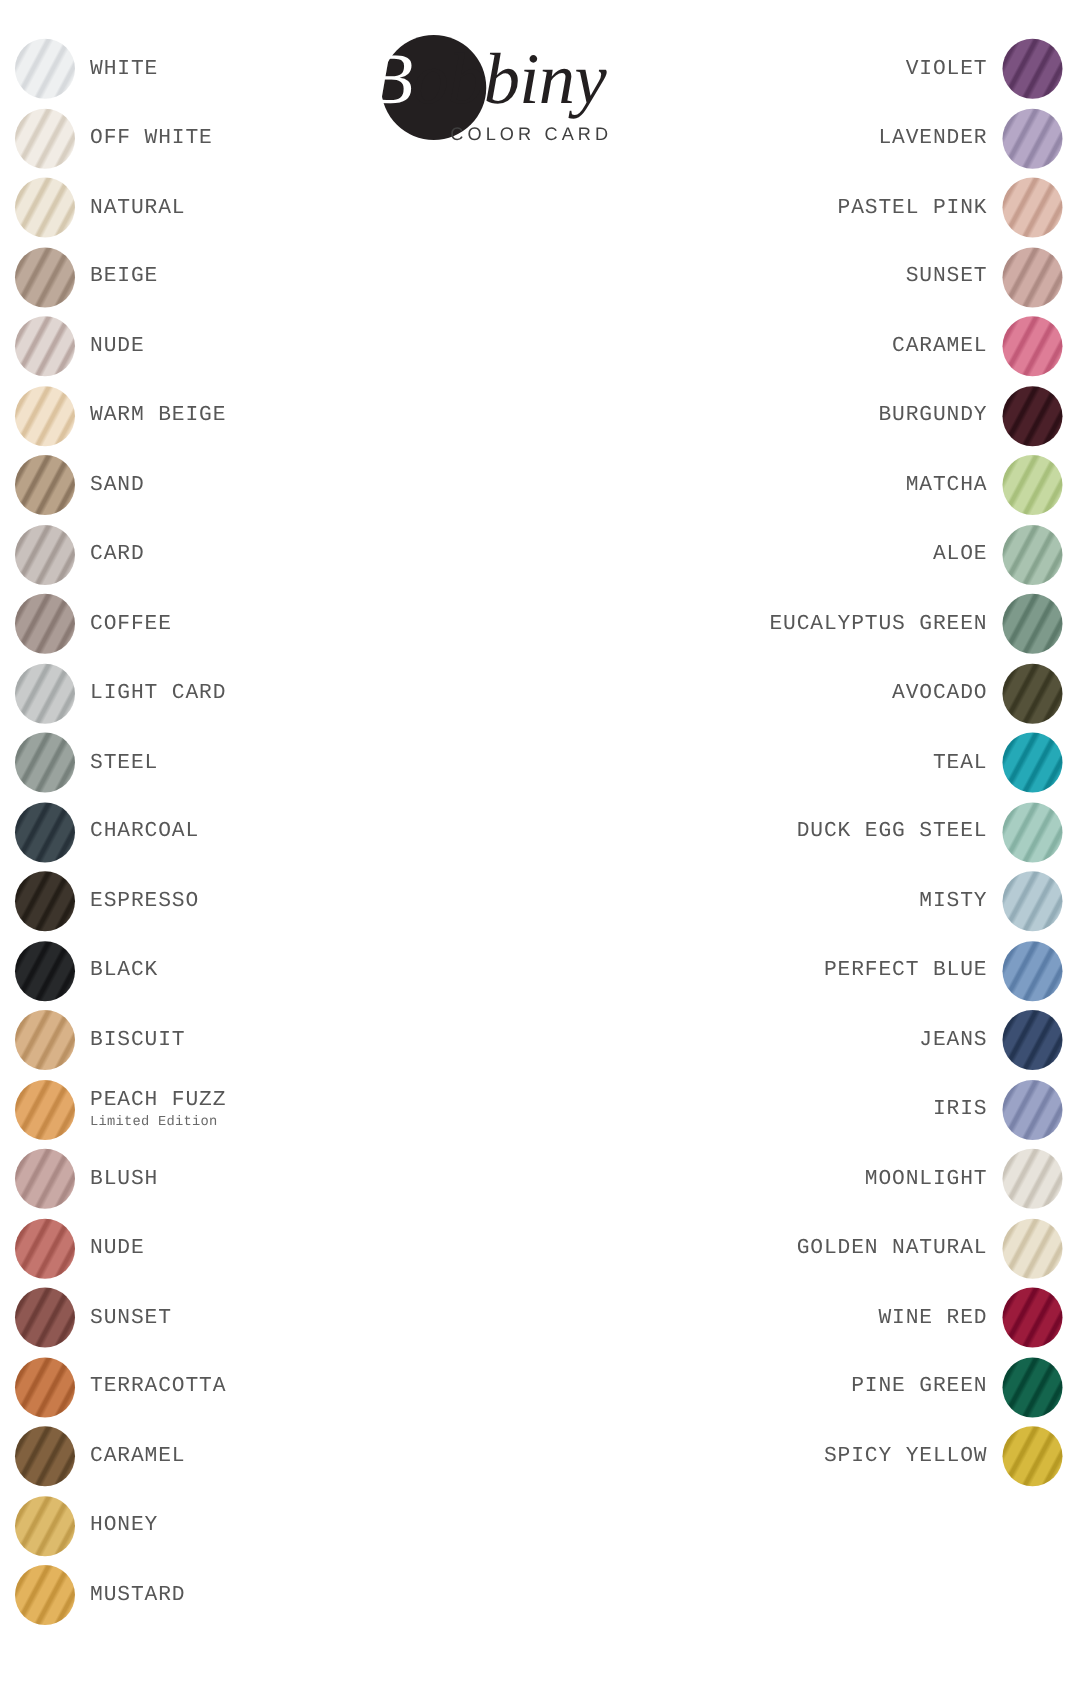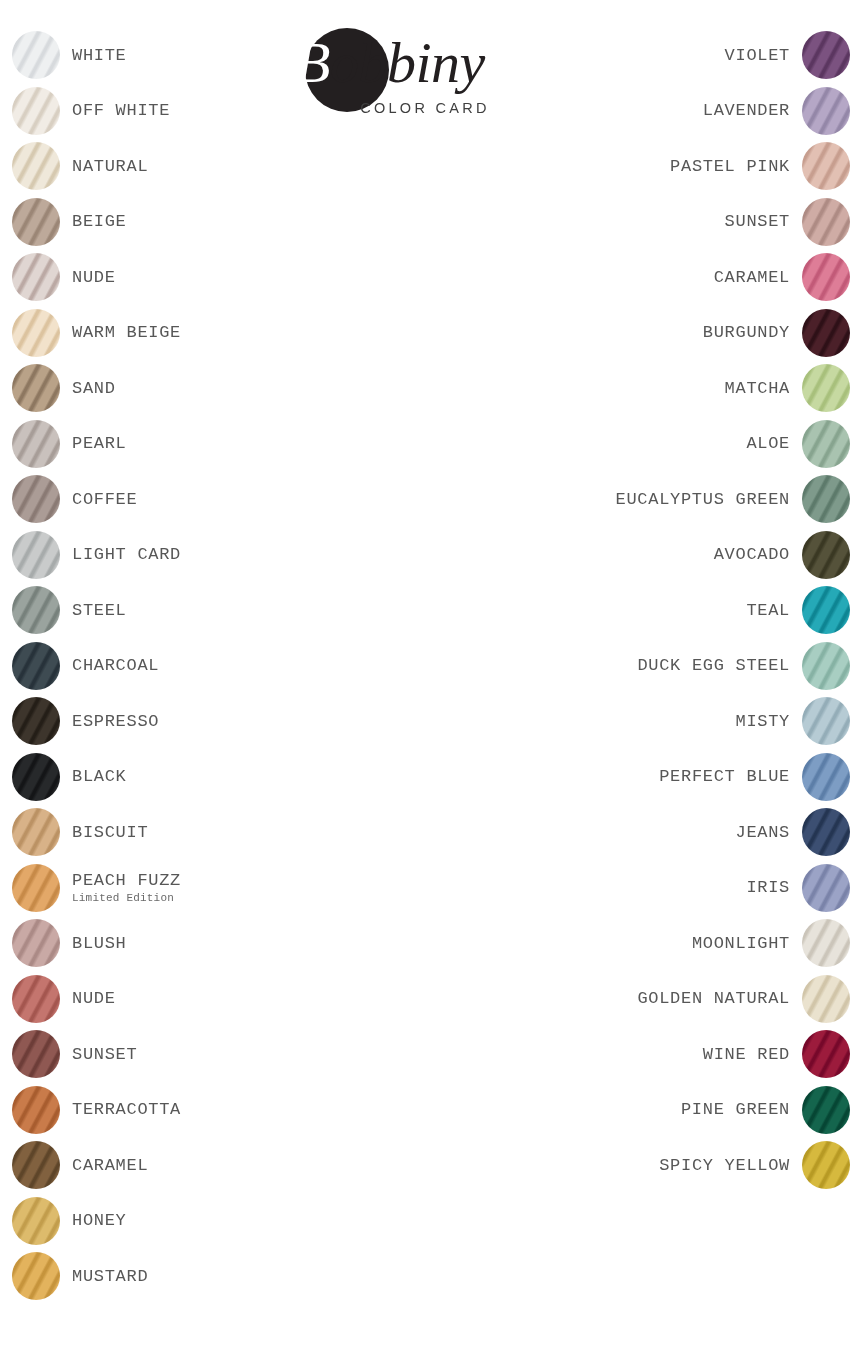--- a/index.html
+++ b/index.html
@@ -179,21 +179,21 @@
     </div>
     <div class="row">
       <div class="swatch" style="background: repeating-linear-gradient(118deg, rgb(185, 162, 136) 0px, rgb(185, 162, 136) 7px, rgb(141, 119, 96) 9px, rgb(141, 119, 96) 11px, rgb(185, 162, 136) 14px);"></div>
       <div class="label-wrap">
         <div class="label">SAND</div>
       </div>
     </div>
     <div class="row">
       <div class="swatch" style="background: repeating-linear-gradient(118deg, rgb(201, 193, 189) 0px, rgb(201, 193, 189) 7px, rgb(167, 157, 152) 9px, rgb(167, 157, 152) 11px, rgb(201, 193, 189) 14px);"></div>
       <div class="label-wrap">
-        <div class="label">PEARL</div>
+        <div class="label">CARD</div>
       </div>
     </div>
     <div class="row">
       <div class="swatch" style="background: repeating-linear-gradient(118deg, rgb(171, 156, 150) 0px, rgb(171, 156, 150) 7px, rgb(138, 122, 116) 9px, rgb(138, 122, 116) 11px, rgb(171, 156, 150) 14px);"></div>
       <div class="label-wrap">
         <div class="label">COFFEE</div>
       </div>
     </div>
     <div class="row">
       <div class="swatch" style="background: repeating-linear-gradient(118deg, rgb(201, 203, 203) 0px, rgb(201, 203, 203) 7px, rgb(167, 171, 171) 9px, rgb(167, 171, 171) 11px, rgb(201, 203, 203) 14px);"></div>

